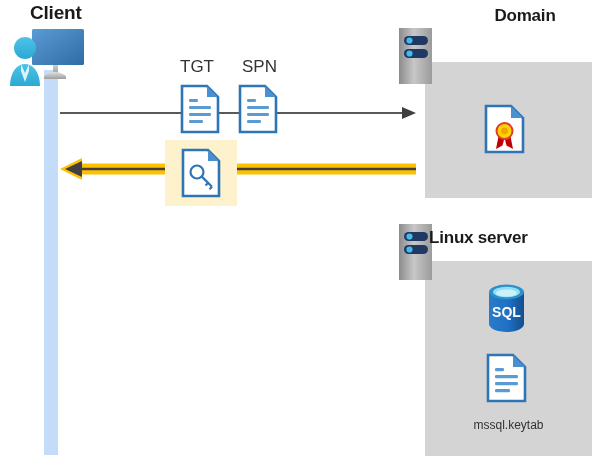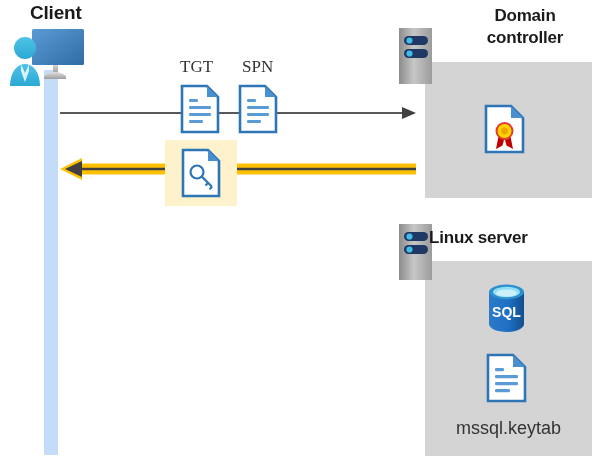--- a/index.html
+++ b/index.html
@@ -106,21 +106,20 @@
   }
 
   
   .doc-icon { width: 40px; height: 50px; }
   #tgt-doc  { left: 180px; top: 84px; }
   #spn-doc  { left: 238px; top: 84px; }
 
   .doc-label {
     font-size: 17px;
     color: #333333;
-    font-family: Liberation Serif, serif;
   }
   #tgt-label { left: 180px; top: 57px; }
   #spn-label { left: 242px; top: 57px; }
 
   
   #ticket-highlight {
     left: 165px;
     top: 140px;
     width: 72px;
     height: 66px;
@@ -152,21 +151,21 @@
     left: 486px;
     top: 353px;
     width: 41px;
     height: 50px;
   }
   #keytab-label {
     left: 425px;
     top: 418px;
     width: 167px;
     text-align: center;
-    font-size: 18px;
+    font-size: 12px;
     color: #333333;
   }
 </style>
 </head>
 <body>
 
 <div id="canvas">
 
   <div class="abs" id="client-lifeline"></div>
 
@@ -256,21 +255,21 @@
         <stop offset="100%" stop-color="#9B9B9B"></stop>
       </linearGradient>
     </defs>
     <rect x="0" y="0" width="33" height="56" fill="url(#srvGradA)"></rect>
     <rect x="5" y="8" width="24" height="9" rx="4.5" fill="#1F3864"></rect>
     <circle cx="10.5" cy="12.5" r="3.1" fill="#41BDE8"></circle>
     <rect x="5" y="21" width="24" height="9" rx="4.5" fill="#1F3864"></rect>
     <circle cx="10.5" cy="25.5" r="3.1" fill="#41BDE8"></circle>
   </svg>
 
-  <div class="abs title" id="dc-title"><span>Domain</span><br><span>controller</span></div>
+  <div class="abs title" id="dc-title"><span>Domain</span><br></div>
 
   <svg class="abs" id="dc-cert" viewBox="0 0 41 50">
     <path d="M2 2 H27 L39 14 V48 H2 Z" fill="#FFFFFF" stroke="#2E75B6" stroke-width="2.6"></path>
     <path d="M27 2 L39 14 H27 Z" fill="#4A8FD0"></path>
 
     <path d="M15 30 L12 45 L18.5 41.5 L20.5 34 Z" fill="#C00000"></path>
     <path d="M26 30 L29 45 L22.5 41.5 L20.5 34 Z" fill="#C00000"></path>
     <circle cx="20.5" cy="27" r="9" fill="#E03C31"></circle>
     <circle cx="20.5" cy="27" r="7" fill="#FFD400"></circle>
     <circle cx="20.5" cy="27" r="3.4" fill="#F0A500"></circle>

